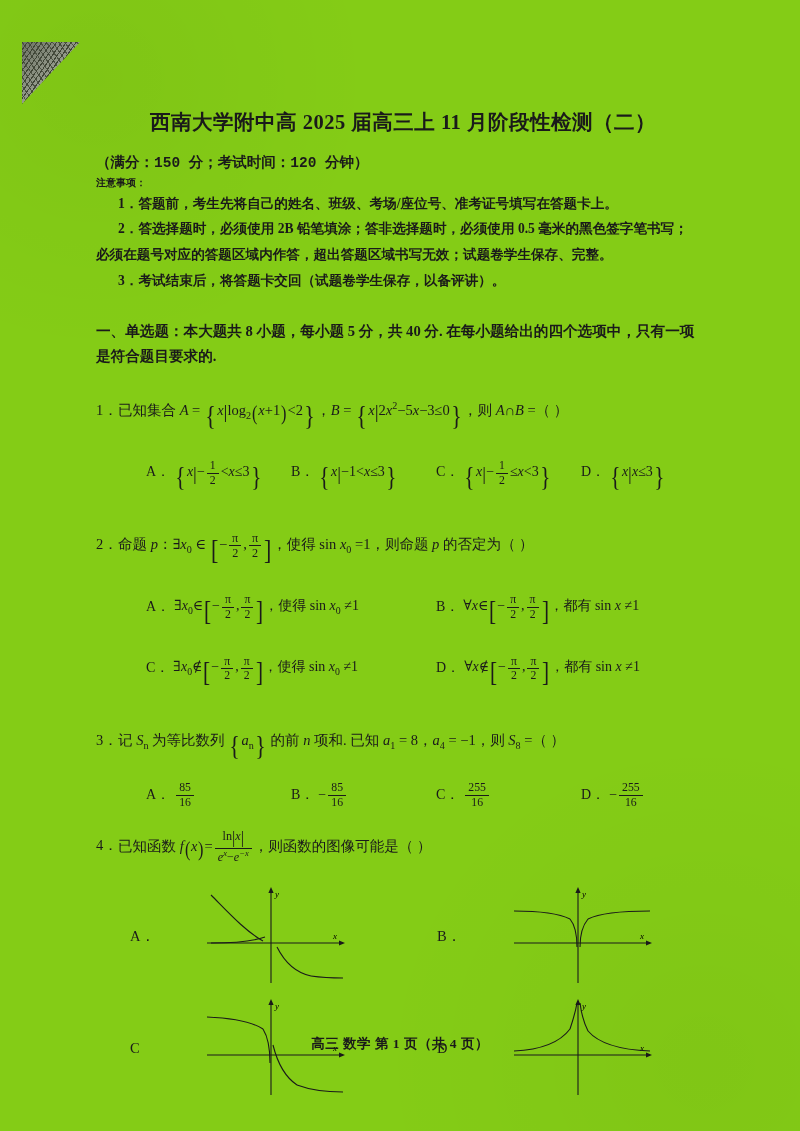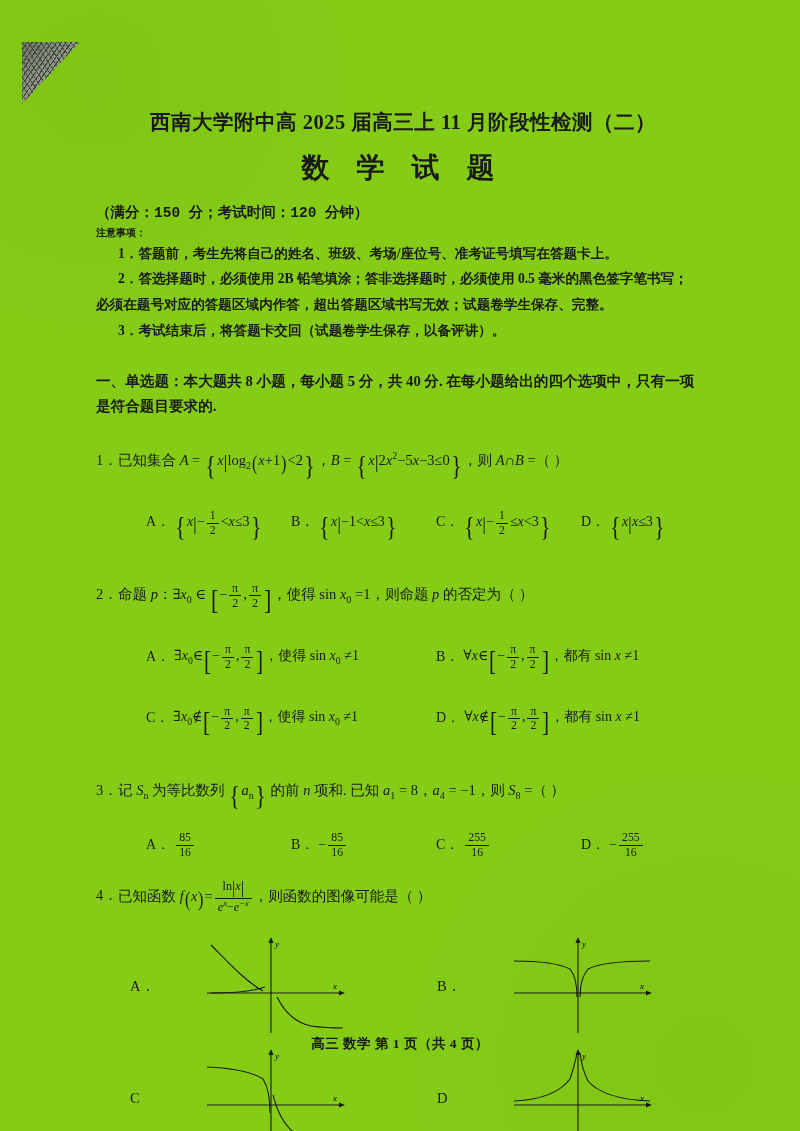--- a/index.html
+++ b/index.html
@@ -171,21 +171,20 @@
 </head>
 <body>
 
 <div class="page">
   <div class="paper-noise"></div>
   <div class="corner-artifact"></div>
 
   <div class="content">
 
     <div class="title-main">西南大学附中高 2025 届高三上 11 月阶段性检测（二）</div>
-    <div class="title-sub">数 学 试 题</div>
     <div class="title-note">（满分：150 分；考试时间：120 分钟）</div>
 
     <div class="notice-head">注意事项：</div>
     <div class="notice-item">1．答题前，考生先将自己的姓名、班级、考场/座位号、准考证号填写在答题卡上。</div>
     <div class="notice-item">2．答选择题时，必须使用 2B 铅笔填涂；答非选择题时，必须使用 0.5 毫米的黑色签字笔书写；</div>
     <div class="notice-item cont">必须在题号对应的答题区域内作答，超出答题区域书写无效；试题卷学生保存、完整。</div>
     <div class="notice-item">3．考试结束后，将答题卡交回（试题卷学生保存，以备评讲）。</div>
 
     <div class="section-head">
       <span>一、单选题：本大题共 8 小题，每小题 5 分，共 40 分. 在每小题给出的四个选项中，只有一项</span>

